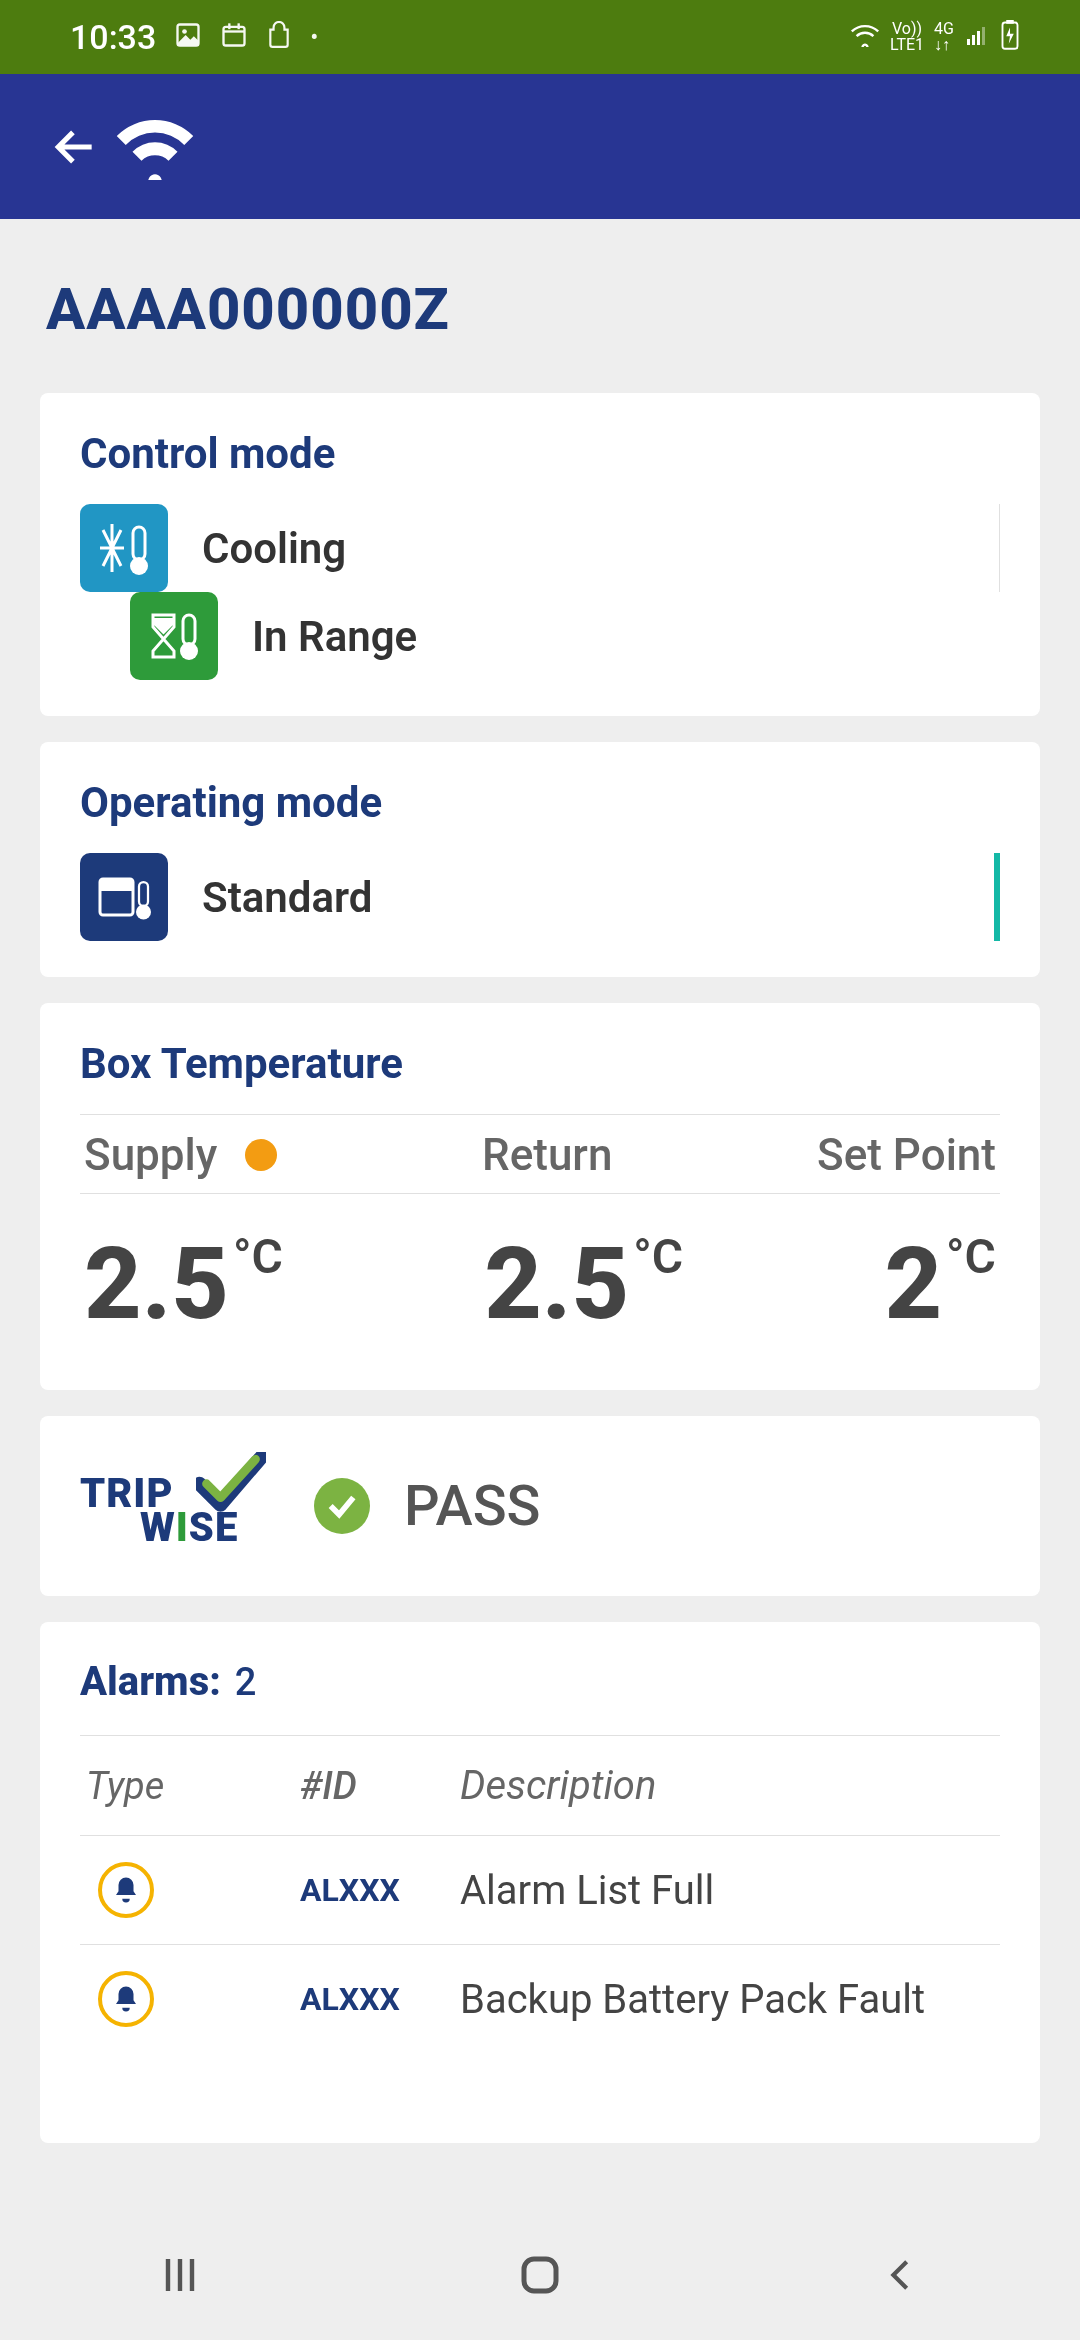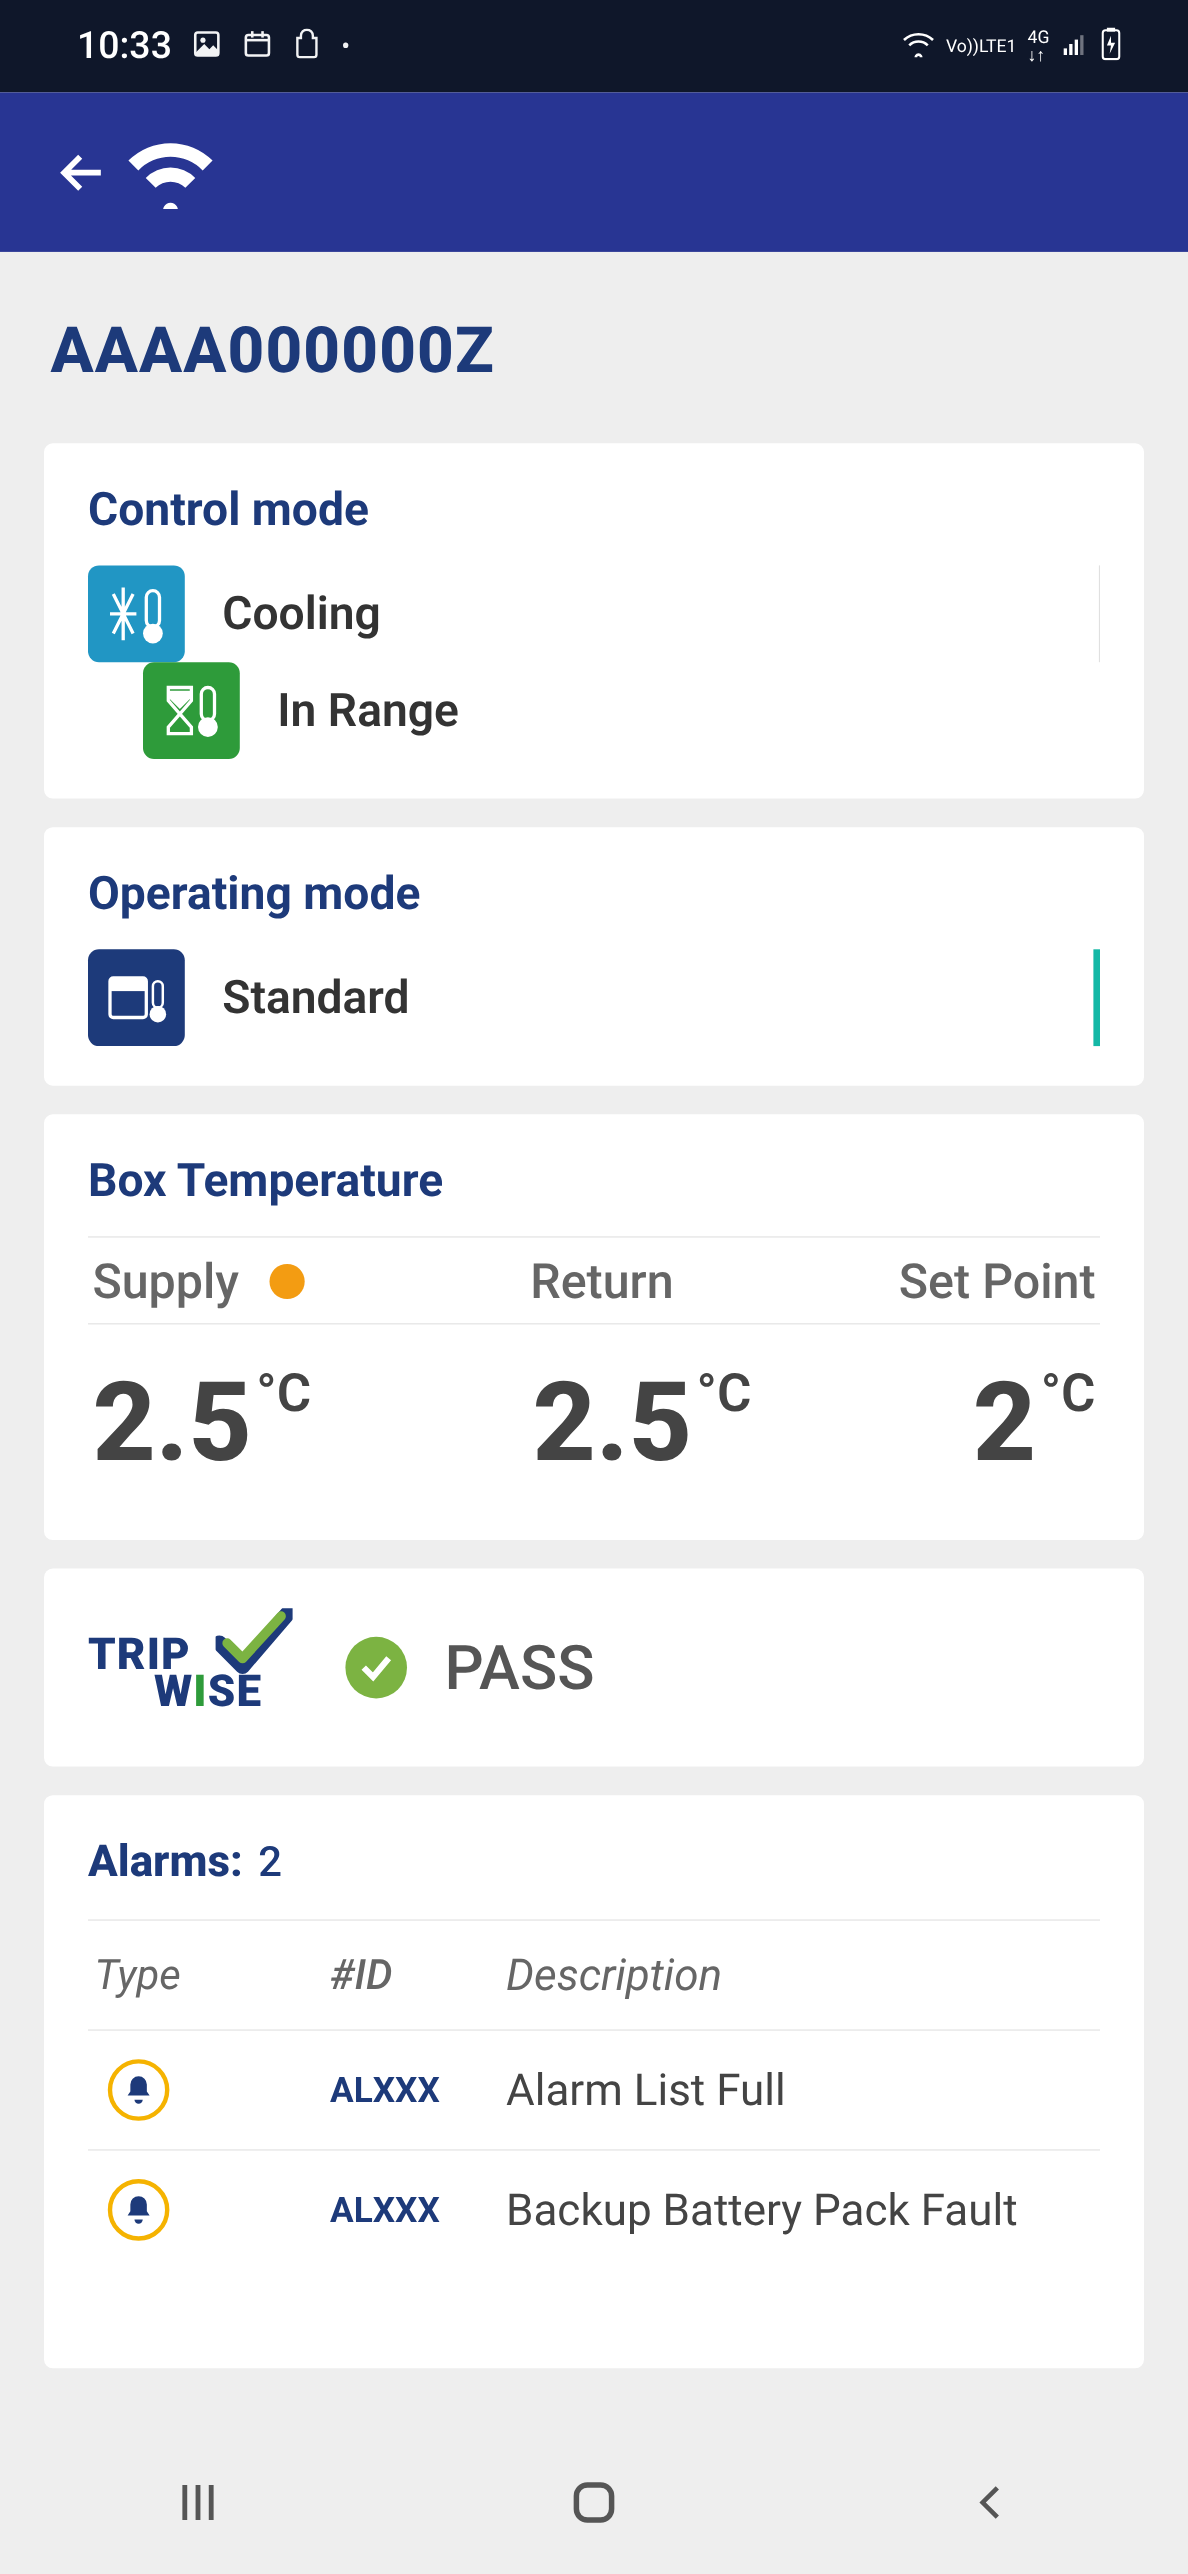--- a/index.html
+++ b/index.html
@@ -5,22 +5,22 @@
   * { box-sizing: border-box; margin: 0; padding: 0; }
   body {
     width: 1080px;
     height: 2340px;
     background: #eeeeee;
     font-family: -apple-system, "Segoe UI", Roboto, sans-serif;
     overflow: hidden;
     position: relative;
   }
   .status-bar {
-    background: #0f172a;
-    height: 84px;
+    background: #4d7c0f;
+    height: 74px;
     display: flex;
     align-items: center;
     justify-content: space-between;
     padding: 0 60px 0 70px;
     color: #fff;
   }
   .status-left { display: flex; align-items: center; gap: 18px; }
   .status-time { font-size: 34px; font-weight: 500; }
   .status-ic { opacity: 0.95; }
   .status-right { display: flex; align-items: center; gap: 10px; font-size: 18px; }
@@ -130,21 +130,21 @@
         </svg>
     </span>
     <span class="status-ic" style="font-size:24px;">•</span>
   </div>
   <div class="status-right">
     <span>
       <svg width="30" height="24" viewBox="0 0 24 20">
           <path d="M12 18 a2 2 0 1 0 0.001 0 M5 11 a10 10 0 0 1 14 0 M1 7 a16 16 0 0 1 22 0" stroke="#fff" stroke-width="2" fill="none"></path>
         </svg>
     </span>
-    <span style="display:flex;flex-direction:row;align-items:center;line-height:1;">
+    <span style="display:flex;flex-direction:column;align-items:center;line-height:1;">
       <span class="tiny">Vo))</span>
       <span class="tiny">LTE1</span>
     </span>
     <span style="display:flex;flex-direction:column;align-items:flex-start;line-height:1;">
       <span class="tiny">4G</span>
       <span class="tiny">↓↑</span>
     </span>
     <span>
       <svg width="26" height="24" viewBox="0 0 24 24" fill="#fff">
           <rect x="2" y="16" width="3" height="6"></rect>

